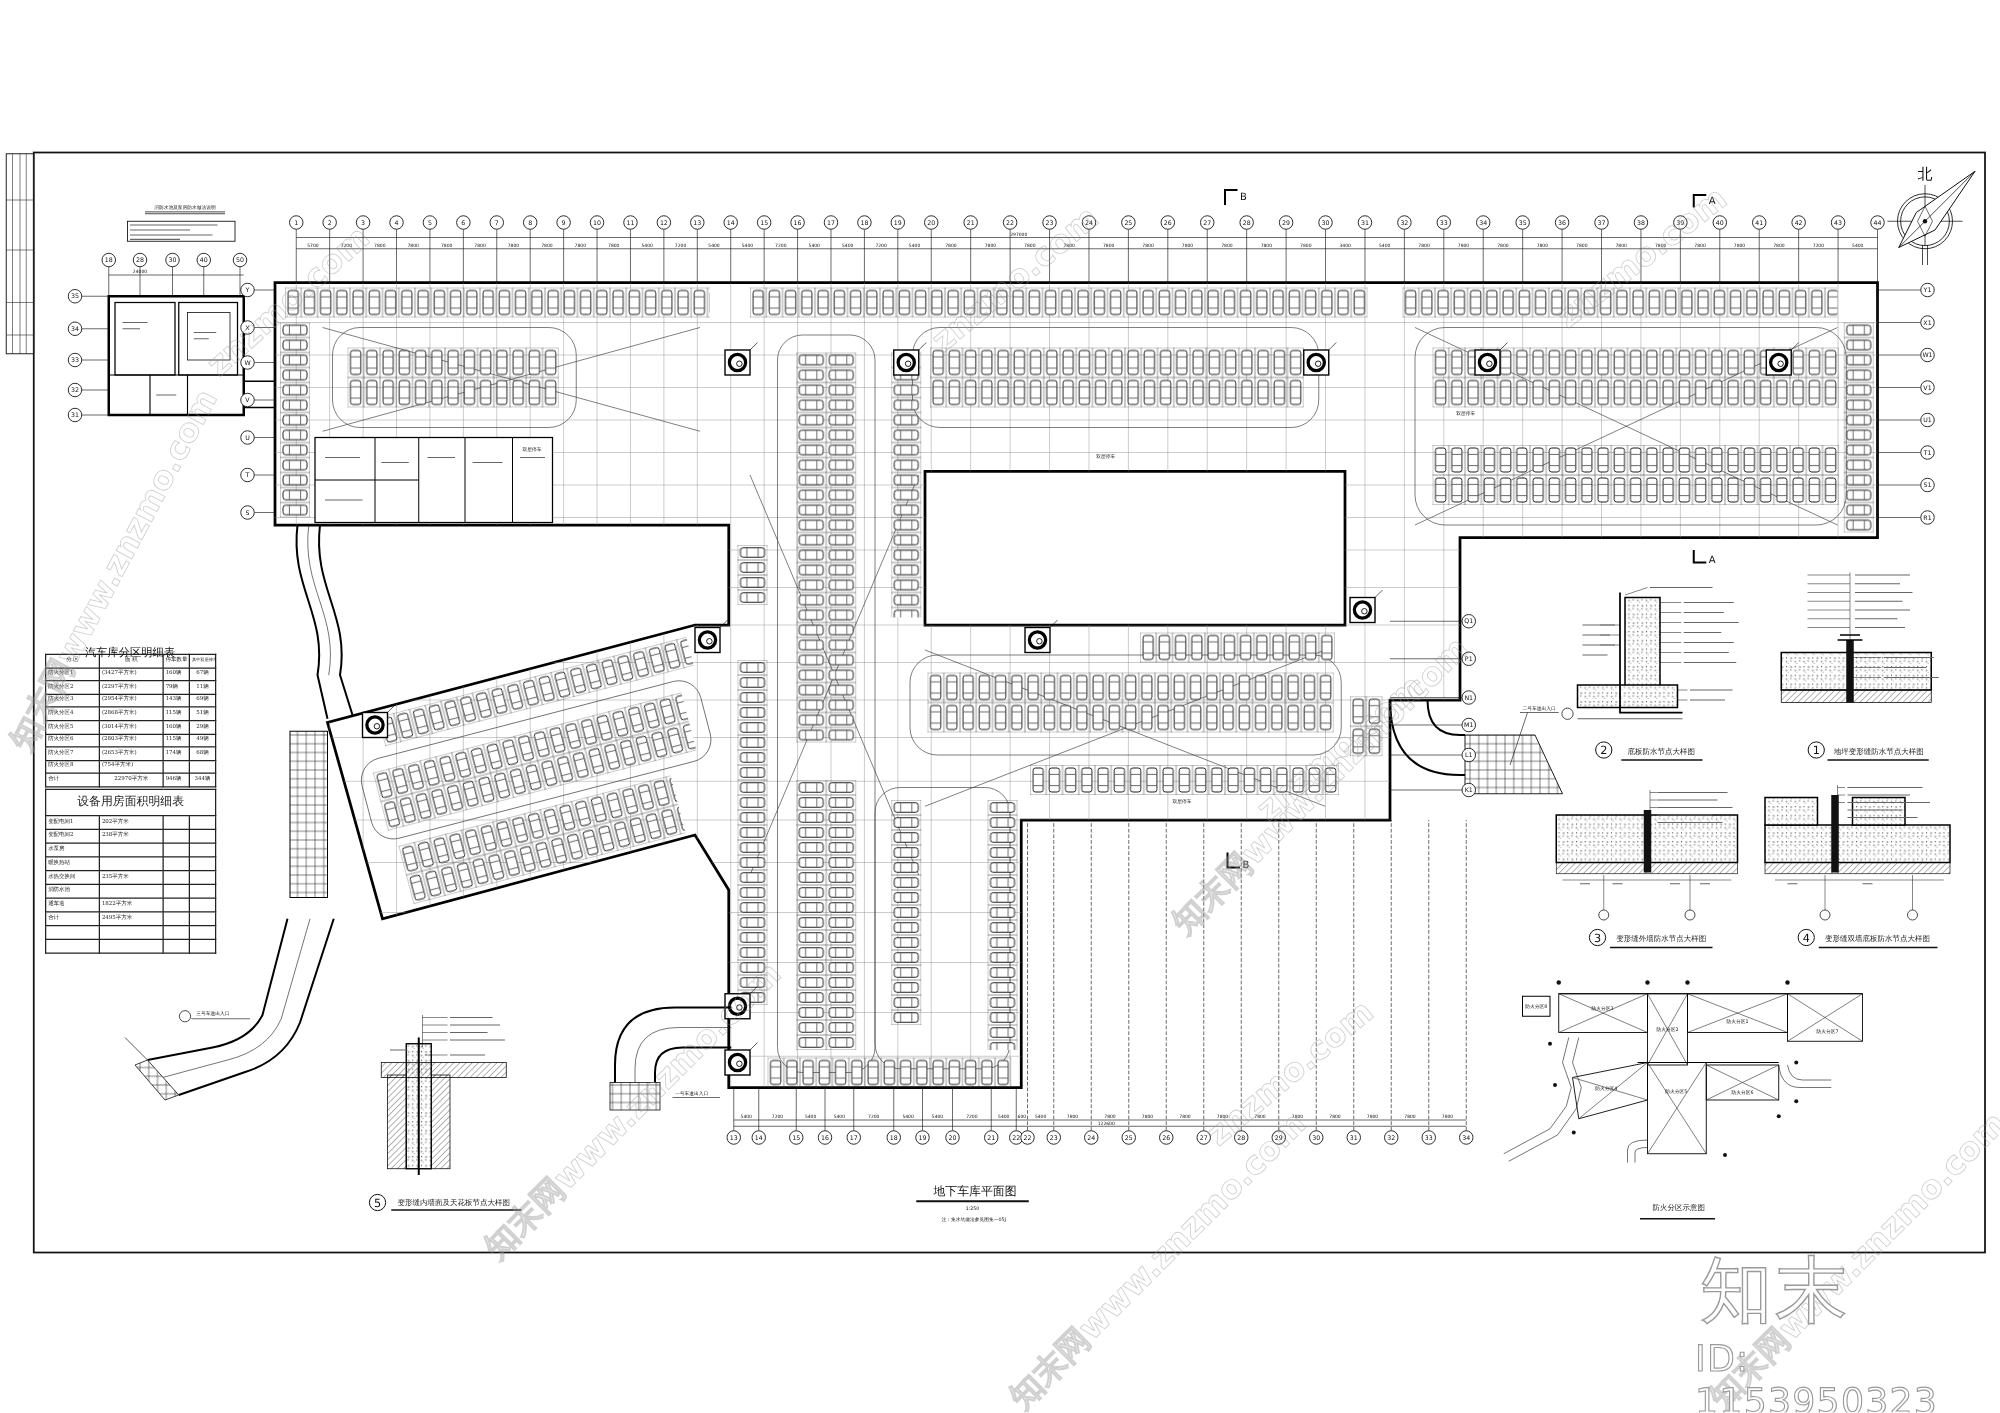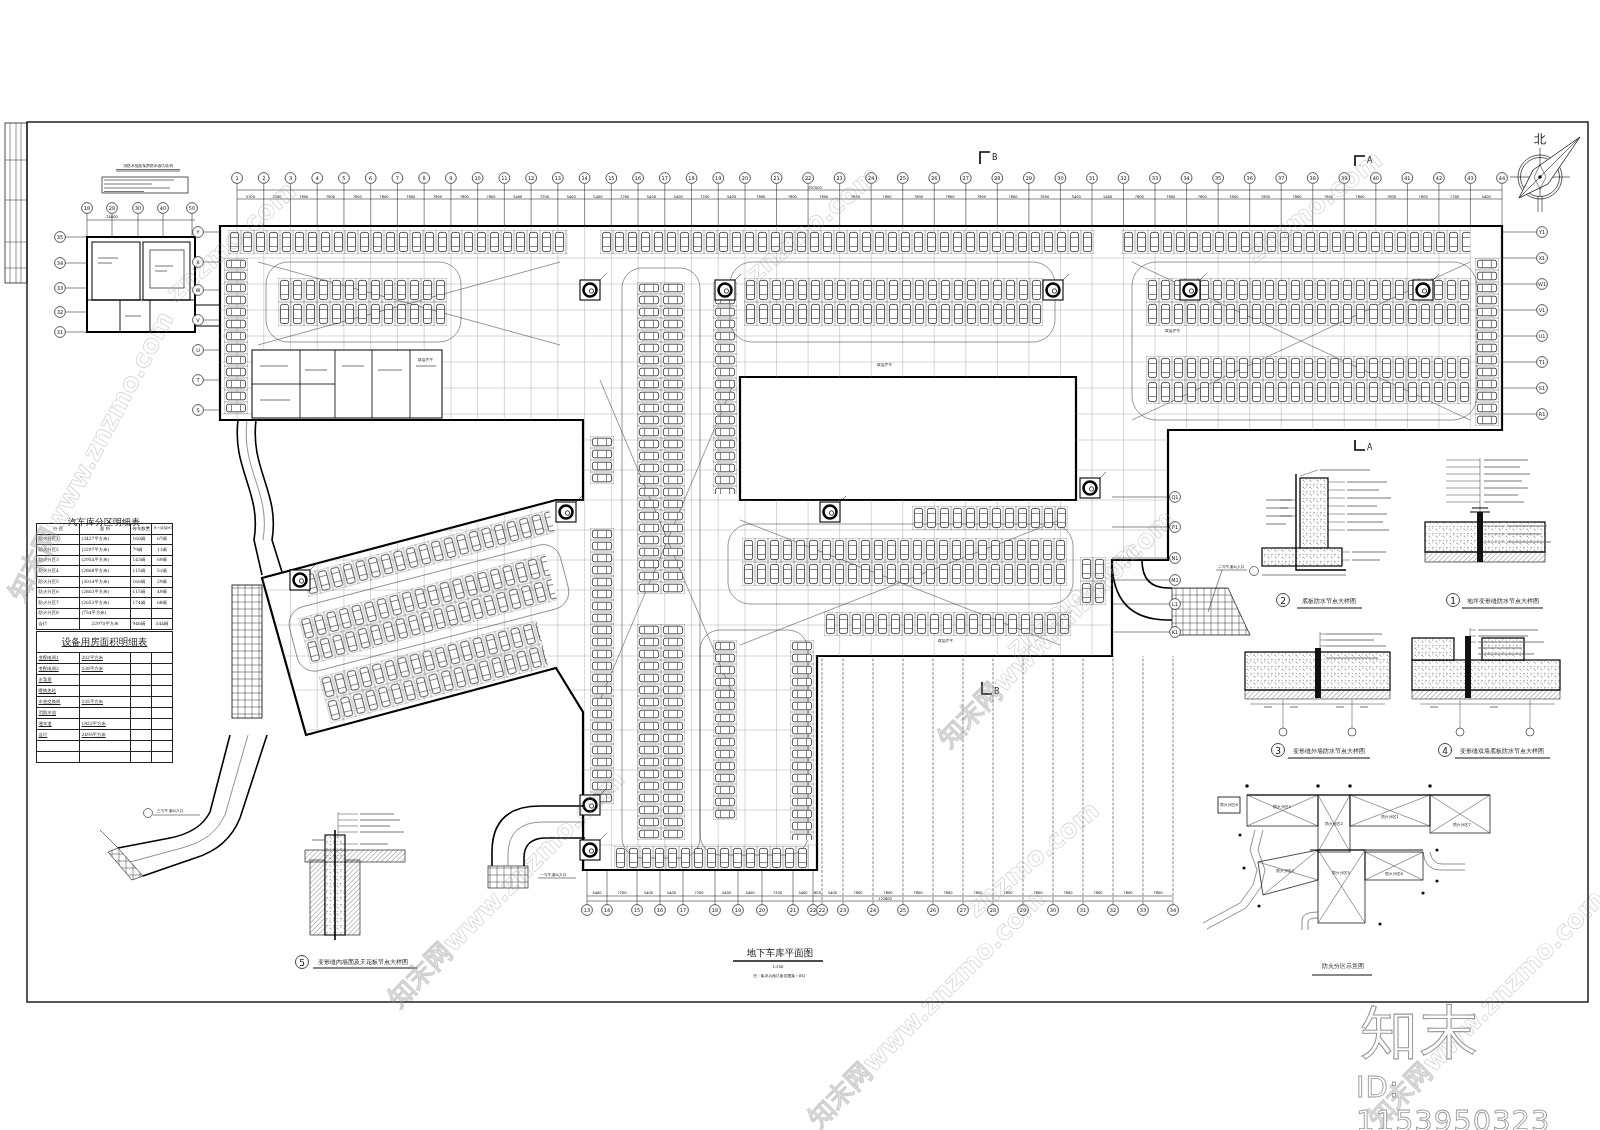--- a/index.html
+++ b/index.html
@@ -16,21 +16,21 @@
   .thin{fill:none;stroke:#333;stroke-width:0.5;}
   .aisle{fill:none;stroke:#444;stroke-width:0.55;}
   .ramp{fill:none;stroke:#000;stroke-width:1.6;}
   .ramp-thin{fill:none;stroke:#222;stroke-width:0.5;}
   .bars{fill:none;stroke:#666;stroke-width:0.9;}
   .leader{fill:none;stroke:#111;stroke-width:0.4;}
   .tbl-title{position:absolute;font-family:"DejaVu Serif",serif;font-size:9px;color:#111;white-space:nowrap;}
   table.tbl{position:absolute;left:36px;width:136px;border-collapse:collapse;table-layout:fixed;}
   table.tbl td{border:0.8px solid #222;font-family:"DejaVu Serif",serif;font-size:4.4px;padding:0 1.5px;line-height:1;white-space:nowrap;overflow:hidden;color:#222;}
   table.t1 td{height:9.6px;}
-  table.t2 td{height:10px;text-decoration:underline;}
+  table.t2 td{height:10px;}
   table.tbl td.c{text-align:center;}
   .t2title{font-family:"DejaVu Serif",serif;font-size:9.5px !important;text-align:center;height:20px !important;}
   .wm-logo{position:absolute;left:1360px;top:994px;font-family:"DejaVu Sans",sans-serif;font-size:58px;color:#fff;-webkit-text-stroke:1.1px #9a9a9a;letter-spacing:2px;}
   .wm-id{position:absolute;left:1356px;top:1070px;font-family:"DejaVu Sans",sans-serif;font-size:29px;color:#fff;-webkit-text-stroke:0.9px #9a9a9a;letter-spacing:1px;}
   .wm-diag{position:absolute;font-family:"DejaVu Sans",sans-serif;font-weight:bold;font-size:26px;color:transparent;-webkit-text-stroke:0.7px rgba(150,150,150,0.45);white-space:nowrap;transform-origin:0 0;}
 </style>
 </head>
 <body>
 
 <svg id="plan" width="1600" height="1130" viewBox="0 0 1600 1130" xmlns="http://www.w3.org/2000/svg">

